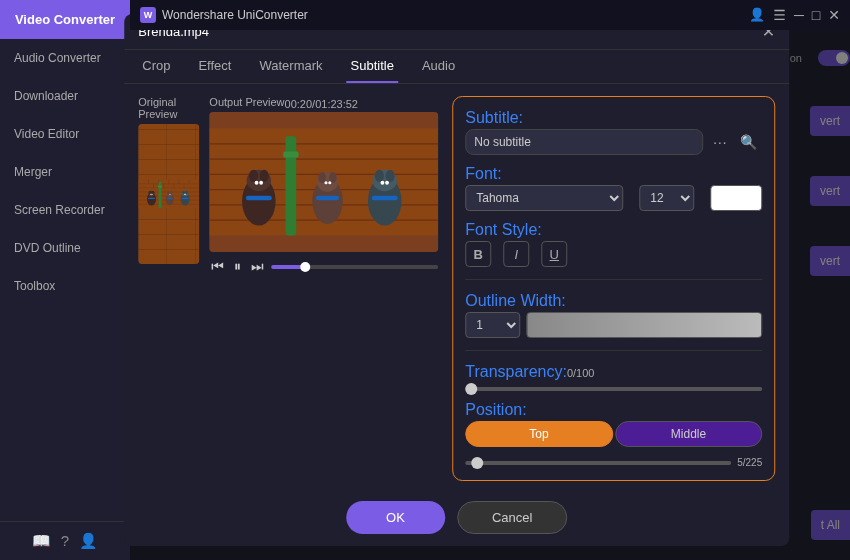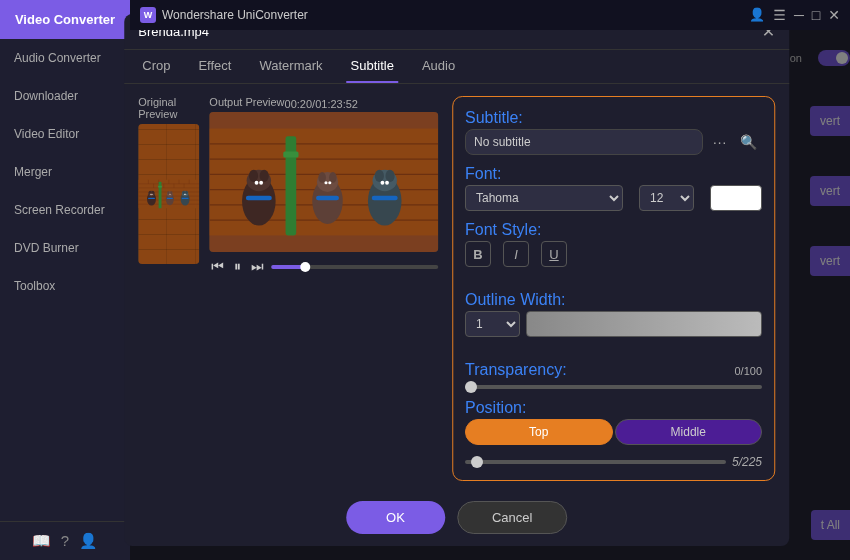--- a/index.html
+++ b/index.html
@@ -280,21 +280,20 @@
     }
 
     
     .range-row {
       display: flex;
       flex-direction: column;
       gap: 4px;
     }
     .range-header {
       display: flex;
-      justify-content: space-between;
       align-items: center;
     }
     .range-value { font-size: 11px; color: #aaa; }
     input[type=range] {
       width: 100%;
       height: 4px;
       -webkit-appearance: none;
       background: #555;
       border-radius: 2px;
       outline: none;
@@ -329,21 +328,21 @@
       border-color: #e67e22;
       color: #fff;
     }
 
     
     .pos-slider-row {
       display: flex;
       align-items: center;
       gap: 6px;
     }
-    .pos-value { font-size: 12px; color: #aaa; white-space: nowrap; font-style: italic; }
+    .pos-value { font-size: 10px; color: #aaa; white-space: nowrap; }
 
     
     .dialog-footer {
       display: flex;
       justify-content: center;
       gap: 12px;
       padding: 8px 14px 12px;
     }
     .btn-ok {
       background: #7b5ce5;
@@ -442,21 +441,21 @@
   <div class="sidebar-item">
     <span>Video Editor</span>
   </div>
   <div class="sidebar-item">
     <span>Merger</span>
   </div>
   <div class="sidebar-item">
     <span>Screen Recorder</span>
   </div>
   <div class="sidebar-item">
-    <span>DVD Burner</span>
+    <span>DVD Outline</span>
   </div>
   <div class="sidebar-item">
     <span>Toolbox</span>
   </div>
   <div class="sidebar-bottom">
     <span>📖</span>
     <span>?</span>
     <span>👤</span>
   </div>
 </div>

